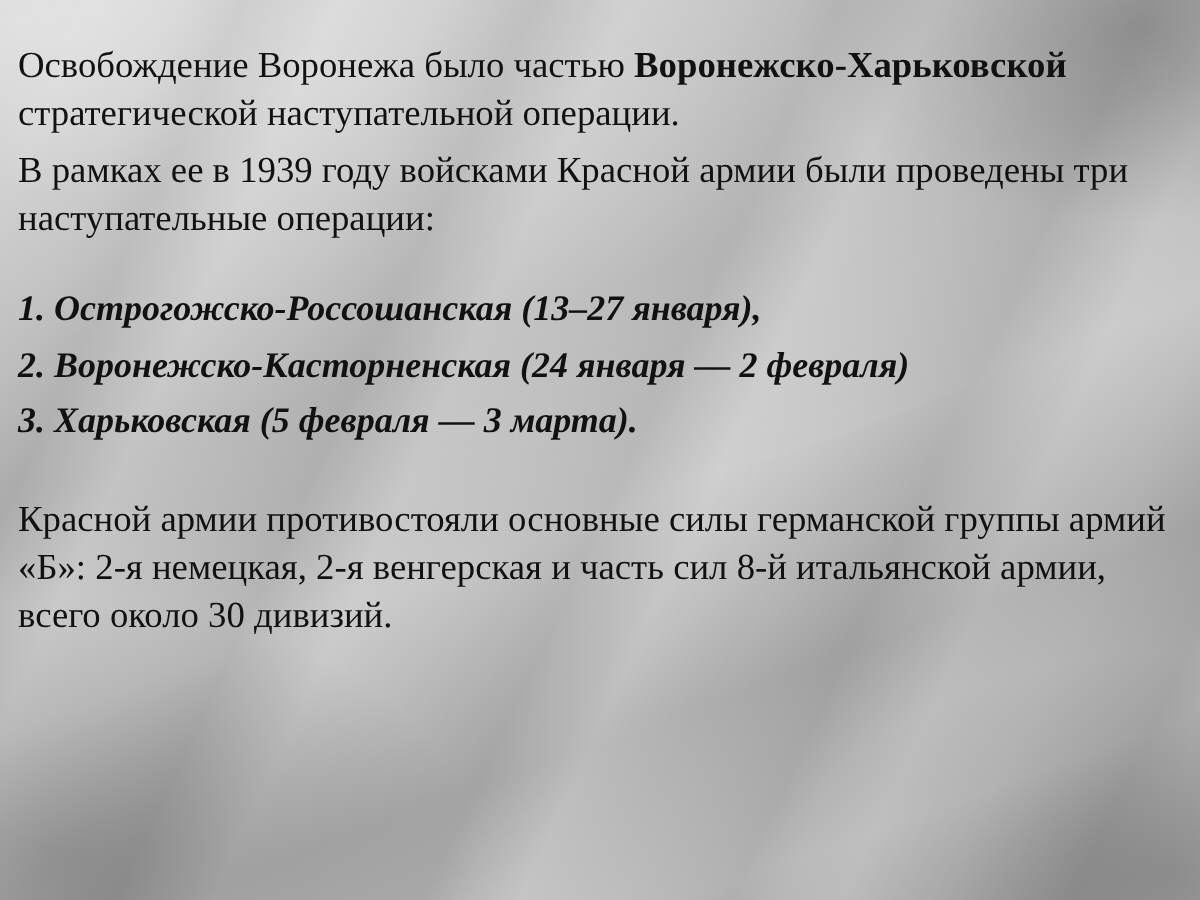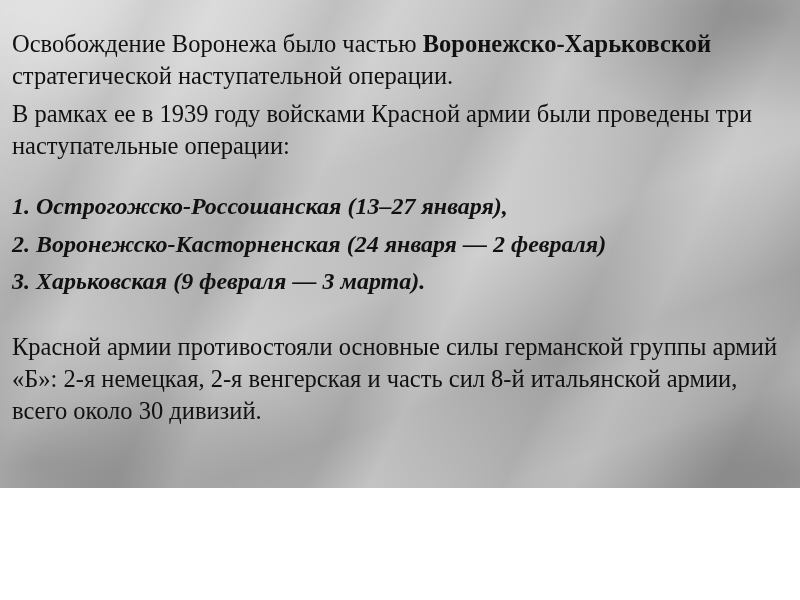--- a/index.html
+++ b/index.html
@@ -8,21 +8,21 @@
   }
   body {
     width: 800px;
     height: 600px;
     overflow: hidden;
     font-family: "Liberation Serif", serif;
   }
   #slide {
     position: relative;
     width: 800px;
-    height: 488px;
+    height: 600px;
     box-sizing: border-box;
     background-color: #b9b9b9;
     background-image:
       linear-gradient(115deg,
         rgba(255,255,255,0.00) 0%,
         rgba(255,255,255,0.10) 6%,
         rgba(255,255,255,0.00) 11%,
         rgba(0,0,0,0.05) 15%,
         rgba(255,255,255,0.18) 21%,
         rgba(255,255,255,0.00) 27%,
@@ -100,20 +100,20 @@
     <div class="gap-md"></div>
 
     <p class="bold">1. Острогожско-Россошанская (13–27 января),</p>
 
     <div class="gap-sm"></div>
 
     <p class="bold">2. Воронежско-Касторненская (24 января — 2 февраля)</p>
 
     <div class="gap-sm"></div>
 
-    <p class="bold"> 3. Харьковская (9 февраля — 3 марта).</p>
+    <p class="bold"> 3. Харьковская (5 февраля — 3 марта).</p>
 
     <div class="gap-lg"></div>
 
     <p>Красной армии противостояли основные силы германской группы армий «Б»: 2-я немецкая, 2-я венгерская и часть сил 8-й итальянской армии, всего около 30 дивизий.</p>
 
   </div>
 </div>
 
 </body></html>

